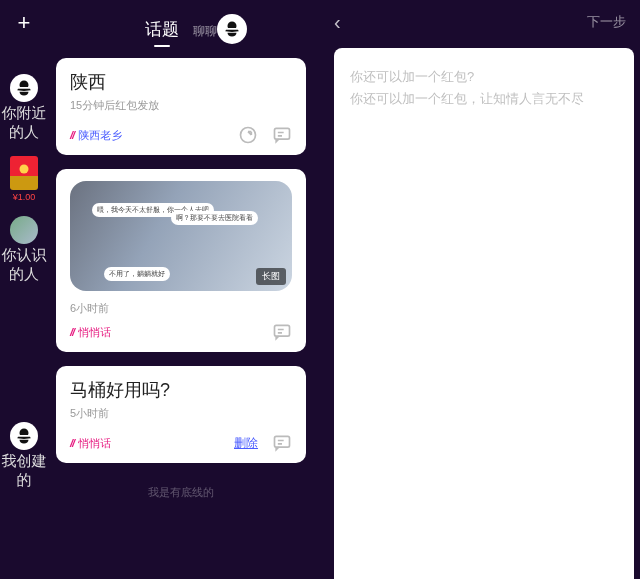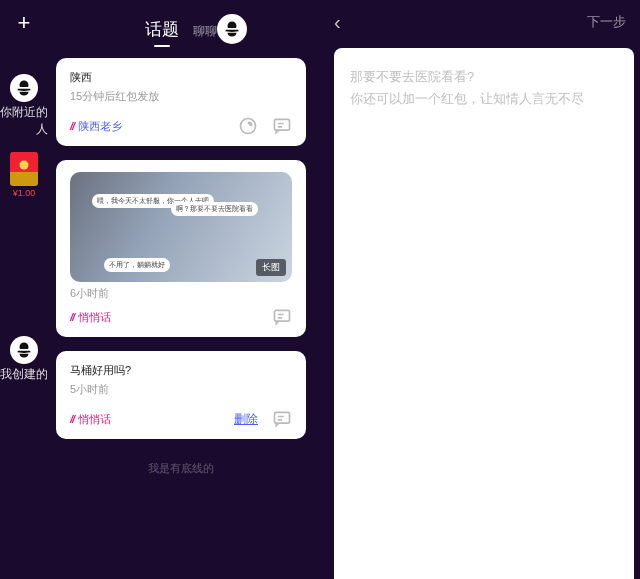--- a/index.html
+++ b/index.html
@@ -7,46 +7,46 @@
   .screen { height: 579px; background: #1a0a2e; position: relative; }
   .screen-left { width: 320px; display: flex; }
   .screen-right { width: 320px; }
 
   
   .side-rail { width: 48px; display: flex; flex-direction: column; align-items: center; padding-top: 12px; gap: 14px; }
   .plus { color: #fff; font-size: 22px; font-weight: 300; line-height: 1; }
   .rail-item { display: flex; flex-direction: column; align-items: center; gap: 2px; }
   .agent-circle { width: 28px; height: 28px; border-radius: 50%; background: #fff; display: flex; align-items: center; justify-content: center; position: relative; }
   .agent-svg { width: 18px; height: 18px; }
-  .rail-label { color: #ddd; font-size: 12px; text-align: right; }
+  .rail-label { color: #ddd; font-size: 15px; text-align: center; }
   .red-env { width: 28px; height: 34px; background: linear-gradient(#e23 60%, #c91 60%); border-radius: 3px; position: relative; }
   .red-env::before { content: ""; position: absolute; left: 50%; top: 38%; width: 9px; height: 9px; background: #ffd24a; border-radius: 50%; transform: translate(-50%,-50%); }
   .rail-price { color: #f44; font-size: 9px; text-align: center; }
   .photo-av { width: 28px; height: 28px; border-radius: 50%; background: linear-gradient(135deg,#7a8,#abc); }
 
   .main { flex: 1; padding: 14px 14px 0 8px; display: flex; flex-direction: column; }
   .top-row { display: flex; align-items: center; justify-content: center; margin-bottom: 14px; padding: 0 4px; }
   .tabs { display: flex; align-items: baseline; gap: 14px; }
   .tab { color: rgba(255,255,255,.55); font-size: 12px; }
   .tab.active { color: #fff; font-size: 17px; font-weight: 500; position: relative; }
   .tab.active::after { content:""; position:absolute; left:50%; bottom:-6px; transform:translateX(-50%); width:16px; height:2px; background:#fff; border-radius:1px; }
   .top-avatar { width: 30px; height: 30px; border-radius: 50%; background:#fff; display:flex; align-items:center; justify-content:center; }
 
   .card { background:#fff; border-radius:10px; padding:12px 14px 10px; margin-bottom:14px; }
-  .card-title { color:#222; font-size:11px; font-weight:500; margin-bottom:4px; }
+  .card-title { color:#222; font-size:18px; font-weight:500; margin-bottom:4px; }
   .card-sub { color:#999; font-size:11px; margin-bottom:12px; }
   .card-foot { display:flex; align-items:center; justify-content:space-between; }
   .tag-wrap { display:flex; align-items:center; gap:4px; }
   .slashes { color:#e6177e; font-size:11px; font-weight:700; font-style:italic; letter-spacing:-1px; }
   .tag-text { color:#4a5cff; font-size:11px; }
   .tag-text.pink { color:#e6177e; }
   .foot-actions { display:flex; align-items:center; gap:14px; }
   .icon-btn { width:20px; height:20px; color:#bbb; display:flex; align-items:center; justify-content:center; }
   .del-link { color:#4a5cff; font-size:12px;text-decoration:underline; }
-  .img-box { width:100%; height:110px; border-radius:10px; background:linear-gradient(120deg,#6b7280,#94a3b8 40%,#cbd5e1); position:relative; overflow:hidden; margin-bottom:4px; }
+  .img-box { width:100%; height:110px; border-radius:16px; background:linear-gradient(120deg,#6b7280,#94a3b8 40%,#cbd5e1); position:relative; overflow:hidden; margin-bottom:10px; }
   .bubble { position:absolute; background:#fff; border-radius:8px; padding:3px 5px; font-size:7px; color:#444; line-height:1.2; }
   .longpic { position:absolute; right:6px; bottom:6px; background:rgba(0,0,0,.55); color:#fff; font-size:9px; padding:2px 6px; border-radius:3px; }
   .bottom-text { text-align:center; color:rgba(255,255,255,.3); font-size:11px; margin-top:8px; }
 
   
   .rhead { display:flex; align-items:center; justify-content:space-between; padding:12px 14px; color:rgba(255,255,255,.7); }
   .chev { color:rgba(255,255,255,.75); font-size:20px; line-height:1; }
   .next { color:rgba(255,255,255,.55); font-size:13px; }
   .editor { position:absolute; left:14px; right:6px; top:48px; bottom:0; background:#fff; border-top-left-radius:8px; border-top-right-radius:8px; padding:18px 16px; }
   .placeholder { color:#bfbfbf; font-size:13px; line-height:1.7; }
@@ -62,20 +62,24 @@
       <div class="agent-circle">
         <svg class="agent-svg" viewBox="0 0 24 24">
             <path fill="#111" d="M12 2a6 6 0 016 6c0 1-.3 1.9-.7 2.7H6.7A5.9 5.9 0 016 8a6 6 0 016-6zm-8 11h16l1 2-9 1-9-1 1-2zm2 4h12c0 3-2.5 5-6 5s-6-2-6-5z"></path>
           </svg>
       </div>
       <div class="rail-label">你附近的人</div>
     </div>
     <div class="rail-item">
       <div class="red-env"></div>
       <div class="rail-price">¥1.00</div>
+    </div>
+    <div class="rail-item">
+      <div class="photo-av"></div>
+      <div class="rail-label">你认识的人</div>
     </div>
     <div style="height:110px"></div>
     <div class="rail-item">
       <div class="agent-circle">
         <svg class="agent-svg" viewBox="0 0 24 24">
             <path fill="#111" d="M12 2a6 6 0 016 6c0 1-.3 1.9-.7 2.7H6.7A5.9 5.9 0 016 8a6 6 0 016-6zm-8 11h16l1 2-9 1-9-1 1-2zm2 4h12c0 3-2.5 5-6 5s-6-2-6-5z"></path>
           </svg>
       </div>
       <div class="rail-label">我创建的</div>
     </div>
@@ -168,17 +172,17 @@
   </div>
 </div>
 
 <div class="screen screen-right">
   <div class="rhead">
     <div class="chev">‹</div>
     <div class="next">下一步</div>
   </div>
   <div class="editor">
     <div class="placeholder">
-      <div>那要不要去医院看看?</div>
+      <div>你还可以加一个红包?</div>
       <div>你还可以加一个红包，让知情人言无不尽</div>
     </div>
   </div>
 </div>
 
 </body></html>

